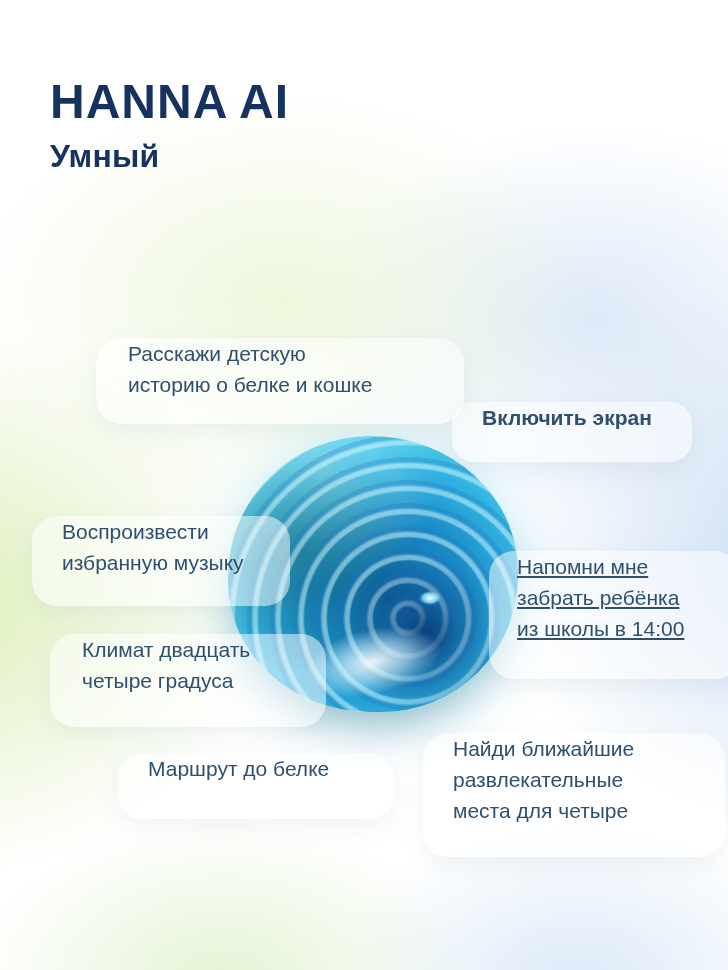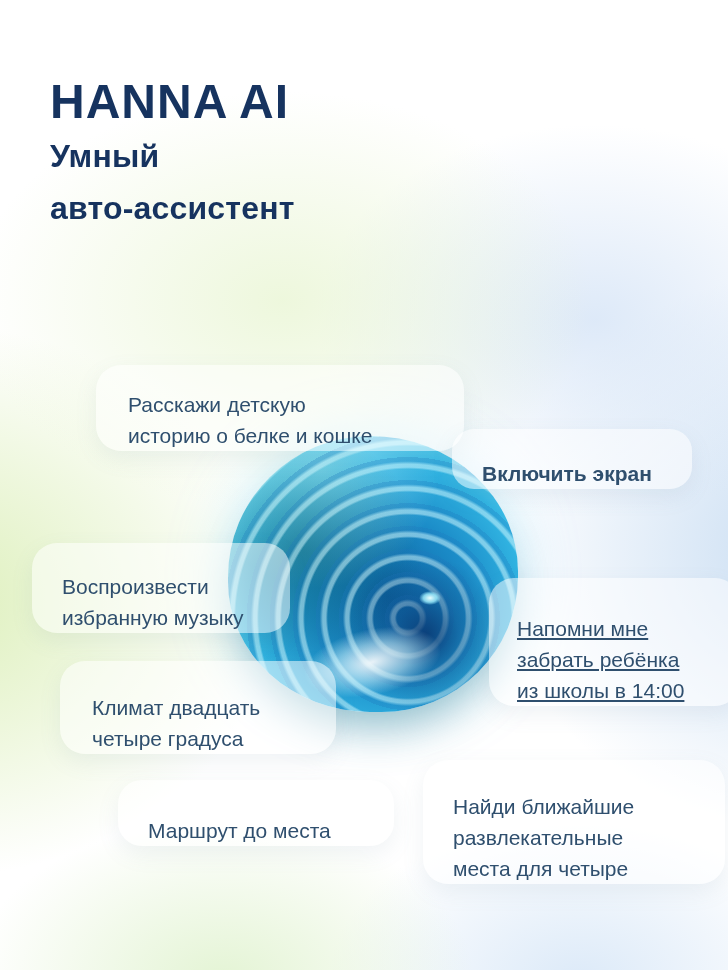--- a/index.html
+++ b/index.html
@@ -52,45 +52,44 @@
   }
   .orb::after{ 
     content:"";position:absolute;left:66%;top:56%;width:22px;height:14px;
     border-radius:50%;
     background:radial-gradient(closest-side, #eaffff 0%, rgba(160,240,255,0.8) 60%, rgba(160,240,255,0) 100%);
   }
 
   
   .bubble{
     position:absolute;
-    display:flex;align-items:flex-end;
+    display:flex;align-items:flex-start;
     background:rgba(255,255,255,0.52);
     border-radius:25px;
     box-shadow:0 8px 22px rgba(105,140,160,0.10);
     color:#2f4f6e;
-    font-size:21px;line-height:31px;margin-top:27px;
+    font-size:21px;line-height:31px;
   }
   .bubble span{white-space:pre-line;}
   .b-story  {left:96px;  top:338px; width:336px; height:86px;  padding-left:32px;}
   .b-screen {left:452px; top:402px; width:210px; height:60px;  padding-left:30px; border-radius:22px;font-weight:bold;}
   .b-music  {left:32px;  top:516px; width:228px; height:90px;  padding-left:30px;}
   .b-remind {left:489px; top:551px; width:223px; height:128px; padding-left:28px;text-decoration:underline;}
-  .b-climate{left:60px;  top:634px; width:244px; height:93px;  padding-left:32px;}
+  .b-climate{left:50px;  top:634px; width:244px; height:93px;  padding-left:32px;}
   .b-route  {left:118px; top:753px; width:246px; height:66px;  padding-left:30px; border-radius:24px;}
   .b-places {left:423px; top:733px; width:272px; height:124px; padding-left:30px;}
 </style>
 </head>
 <body>
 
 <div class="canvas">
 
   <header class="title">
     <div class="en">HANNA AI</div>
     <div class="ru">Умный</div>
-    <div class="ru">авто-ассистент</div>
   </header>
 
   <div class="orb"></div>
 
   <div class="bubble b-story">
     <span>Расскажи детскую
 историю о белке и кошке</span>
   </div>
 
   <div class="bubble b-screen">
@@ -107,21 +106,21 @@
 забрать ребёнка
 из школы в 14:00</span>
   </div>
 
   <div class="bubble b-climate">
     <span>Климат двадцать
 четыре градуса</span>
   </div>
 
   <div class="bubble b-route">
-    <span>Маршрут до места</span>
+    <span>Маршрут до белке</span>
   </div>
 
   <div class="bubble b-places">
     <span>Найди ближайшие
 развлекательные
 места для четыре</span>
   </div>
 
 </div>
 

